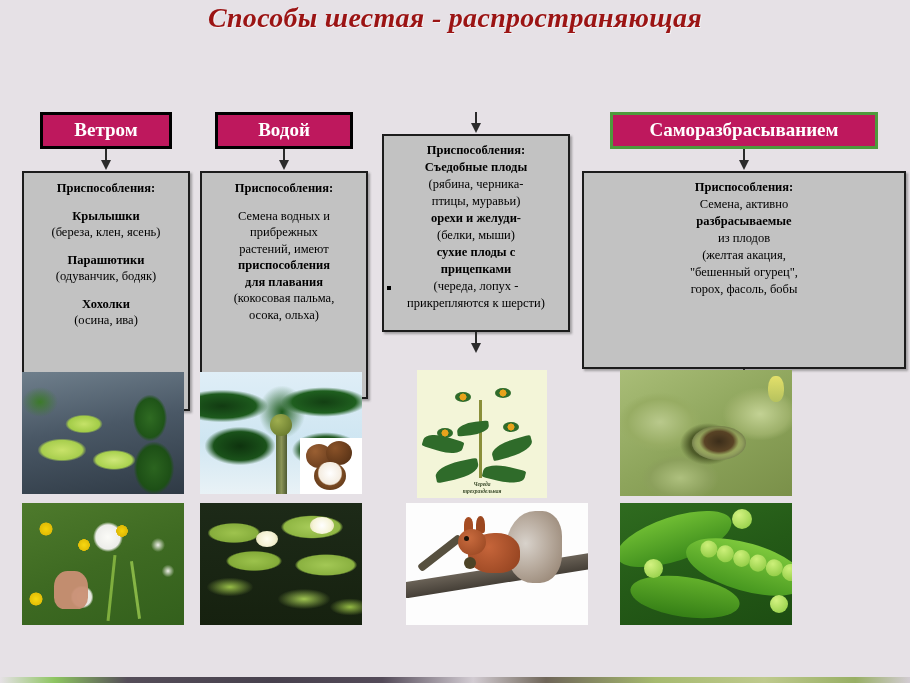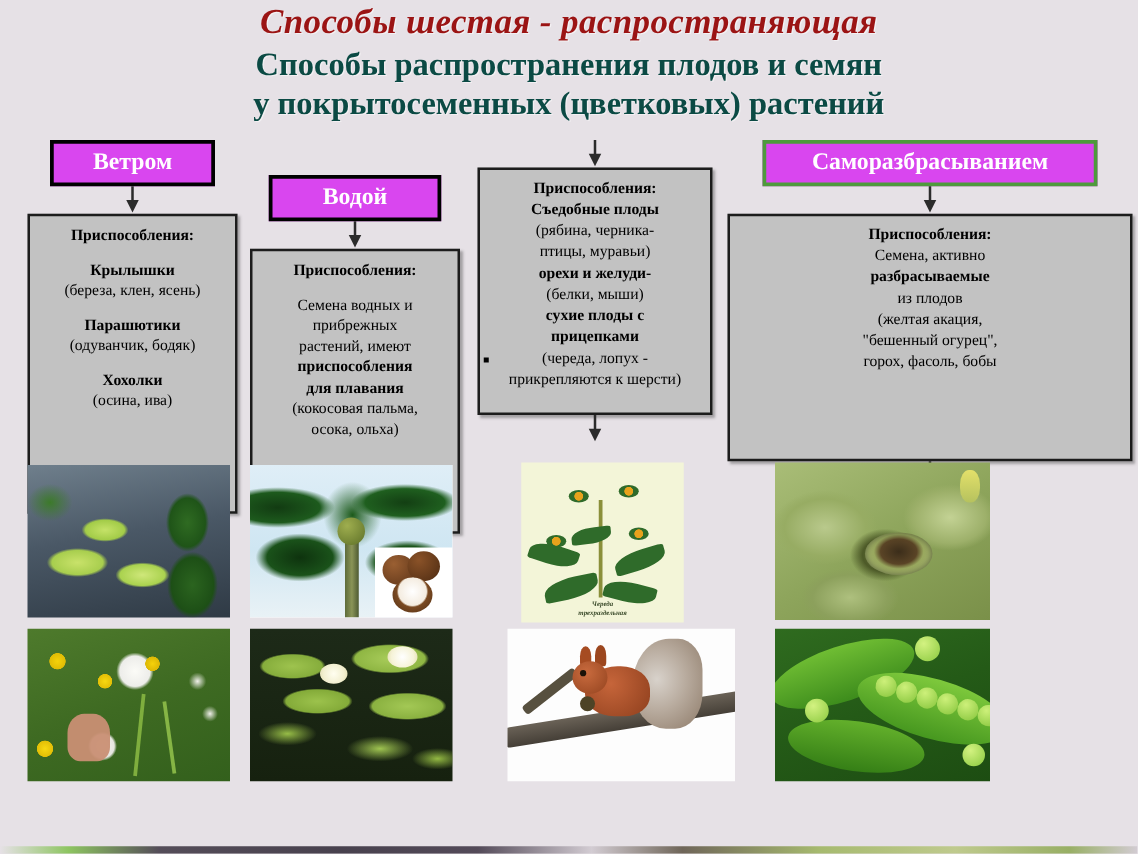--- a/index.html
+++ b/index.html
@@ -28,28 +28,28 @@
     font-weight:bold;
     font-size:26px;line-height:31px;
     color:#0b4a44;
     text-shadow:1px 1px 0 rgba(255,255,255,.5);
   }
   .title-sub .l2{display:block;}
 
   
   .col{position:absolute;top:112px;}
   .col.c1{left:22px;width:168px;}
-  .col.c2{left:200px;width:168px;margin-top:28px;}
+  .col.c2{left:200px;width:168px;}
   .col.c3{left:382px;width:188px;}
   .col.c4{left:582px;width:324px;}
 
   
   .chip{
     display:block;margin:0 auto;
-    background:#d946ef;
+    background:#be185d;
     color:#ffffff;
     font-weight:bold;
     text-align:center;
     font-size:19px;line-height:20px;
     padding:5px 12px 6px;
     box-sizing:border-box;
     white-space:nowrap;
   }
   .chip.dark-border{border:3px solid #000000;}
   .chip.green-border{border:3px solid #4e9a3c;}
@@ -258,24 +258,20 @@
       #9bb35a 72%,#b8c67e 84%,#8aa64e 94%,#cfc8cf 100%);
     opacity:.85;
   }
 </style>
 </head>
 <body>
 
 <div class="slide">
 
   <div class="title-main">Способы шестая - распространяющая</div>
-  <div class="title-sub">
-    <span class="l1">Способы распространения плодов и семян</span>
-    <span class="l2">у покрытосеменных (цветковых) растений</span>
-  </div>
 
   <div class="col c1">
     <div class="chip dark-border w1">Ветром</div>
     <div class="arrow">
       <div class="stem"></div>
         <div class="head"></div>
     </div>
     <div class="panel p1">
       <b>Приспособления:</b>
       <span class="sp"></span>

